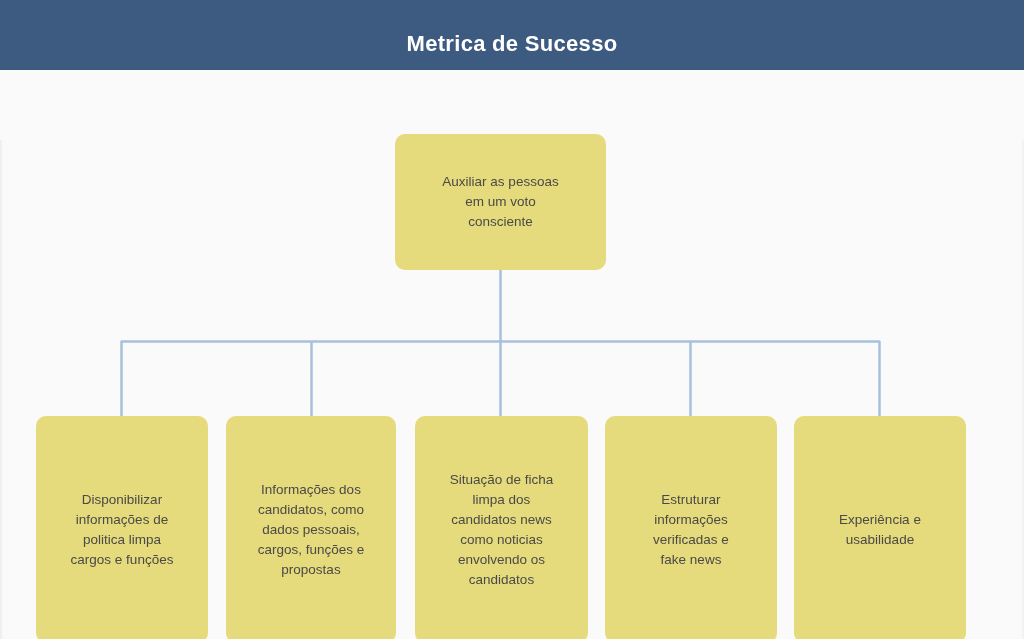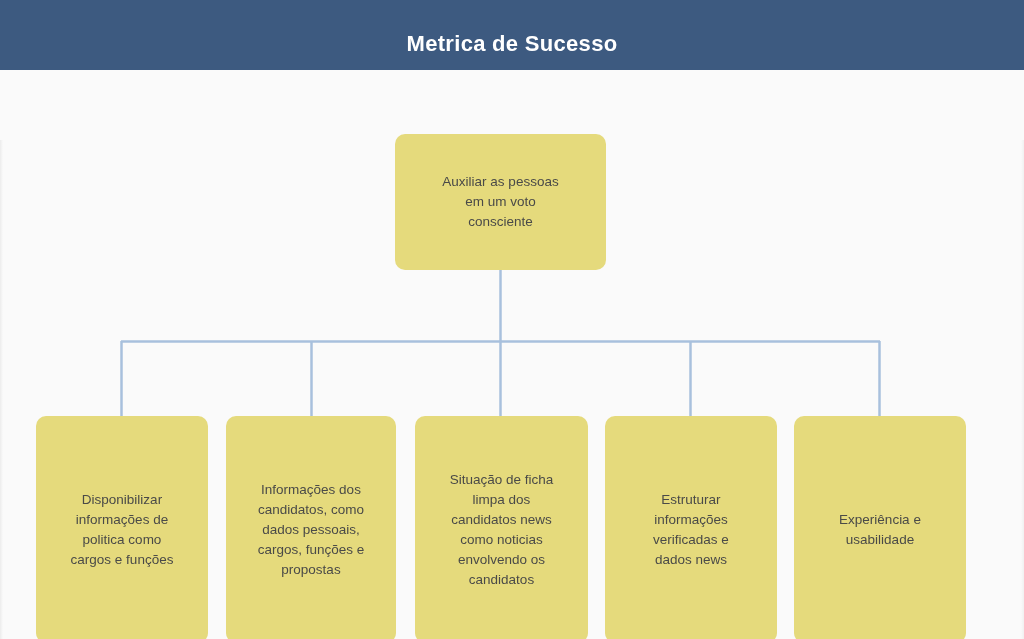--- a/index.html
+++ b/index.html
@@ -127,21 +127,21 @@
 
   <div class="node" id="node-root">
     <span class="node-label">Auxiliar as pessoas
 em um voto
 consciente</span>
   </div>
 
   <div class="node" id="node-child-0">
     <span class="node-label">Disponibilizar
 informações de
-politica como
+politica limpa
 cargos e funções</span>
   </div>
   <div class="node" id="node-child-1">
     <span class="node-label">Informações dos
 candidatos, como
 dados pessoais,
 cargos, funções e
 propostas</span>
   </div>
   <div class="node" id="node-child-2">
@@ -149,20 +149,20 @@
 limpa dos
 candidatos news
 como noticias
 envolvendo os
 candidatos</span>
   </div>
   <div class="node" id="node-child-3">
     <span class="node-label">Estruturar
 informações
 verificadas e
-dados news</span>
+fake news</span>
   </div>
   <div class="node" id="node-child-4">
     <span class="node-label">Experiência e
 usabilidade</span>
   </div>
 
 </div>
 
 </body></html>

